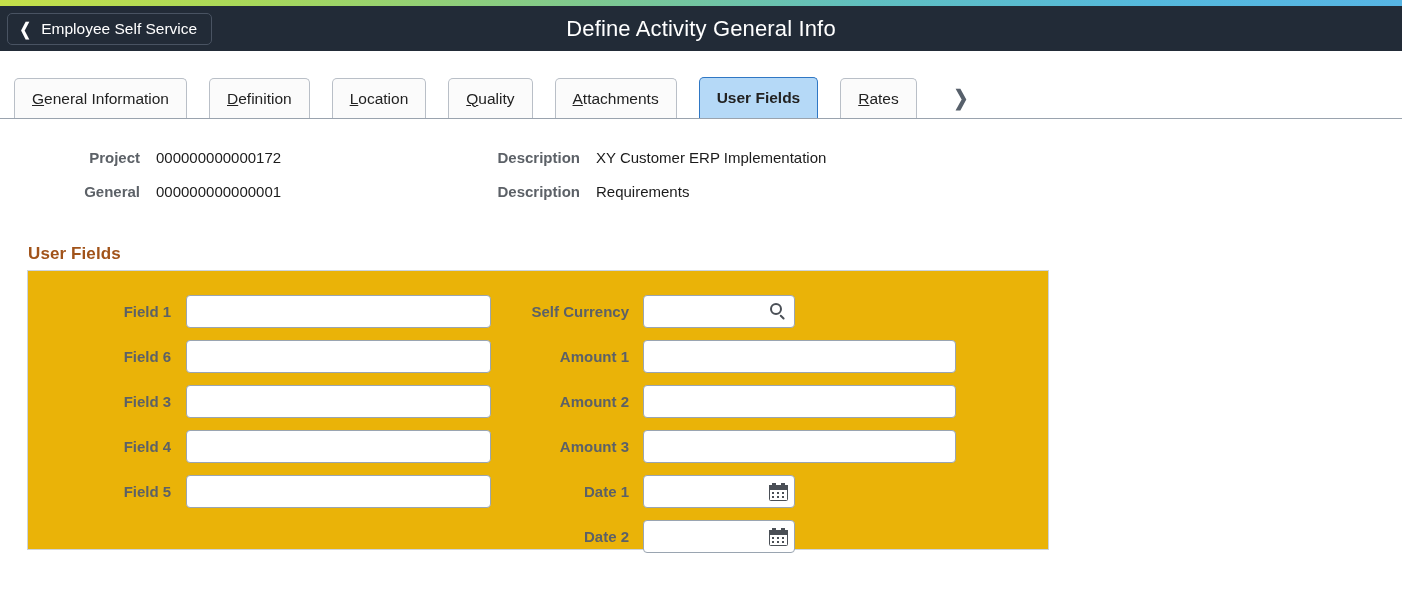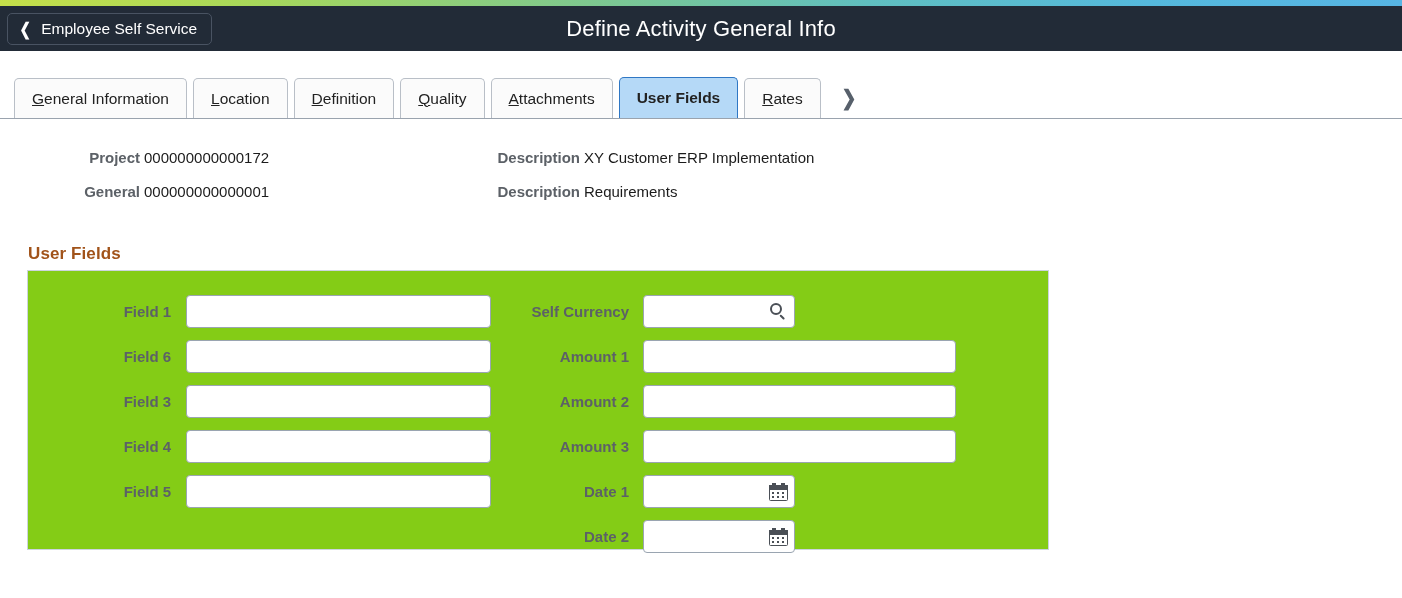--- a/index.html
+++ b/index.html
@@ -51,21 +51,21 @@
   }
 
   
   #tab-strip {
     position: absolute; top: 51px; left: 0;
     width: 1402px; height: 68px;
     background: #ffffff;
   }
   #tab-list {
     position: absolute; bottom: 1px; left: 14px;
-    display: flex; align-items: flex-end; gap: 6px;
+    display: flex; align-items: flex-end; gap: 22px;
   }
   .tab {
     height: 40px;
     min-width: 60px;
     padding: 0 17px;
     border: 1px solid #b9bfc7;
     border-bottom: none;
     border-radius: 5px 5px 0 0;
     background: #fbfbfb;
     color: #222222;
@@ -107,37 +107,37 @@
   .info-row { display: flex; height: 34px; align-items: center; }
   .info-cell { display: flex; align-items: center; }
   .info-cell.left  { width: 430px; }
   .info-label {
     width: 140px; text-align: right;
     font-size: 15px; font-weight: 700; color: #5c6167;
     padding-right: 0;
   }
   .info-value {
     font-size: 15px; color: #1b1b1b;
-    padding-left: 4px;
+    padding-left: 16px;
   }
   .info-cell.right .info-label { width: 150px; }
 
   
   #section-heading {
     position: absolute; top: 244px; left: 28px;
     font-size: 17px; font-weight: 700; color: #a1531a;
     letter-spacing: 0.1px;
   }
 
   
   #user-fields-panel {
     position: absolute; top: 270px; left: 27px;
     width: 1022px; height: 280px;
     border: 1px solid #ccd4de;
-    background: #84cc16;
+    background: #eab308;
   }
   #panel-columns {
     position: absolute; top: 18px; left: 0;
     width: 1022px;
     display: flex;
   }
   .col { display: flex; flex-direction: column; }
   .col-left  { width: 463px; }
   .col-right { width: 520px; }
 
@@ -232,24 +232,24 @@
     <span>Employee Self Service</span>
   </div>
 </div>
 
 <div id="tab-strip">
   <div id="tab-list">
       <div class="tab">
         <span><span class="ak">G</span>eneral Information</span>
       </div>
       <div class="tab">
+        <span><span class="ak">D</span>efinition</span>
+      </div>
+      <div class="tab">
         <span><span class="ak">L</span>ocation</span>
-      </div>
-      <div class="tab">
-        <span><span class="ak">D</span>efinition</span>
       </div>
       <div class="tab">
         <span><span class="ak">Q</span>uality</span>
       </div>
       <div class="tab">
         <span><span class="ak">A</span>ttachments</span>
       </div>
       <div class="tab active" style="background: rgb(181, 217, 247); border-color: rgb(47, 119, 196);">
         <span>User Fields</span>
       </div>

